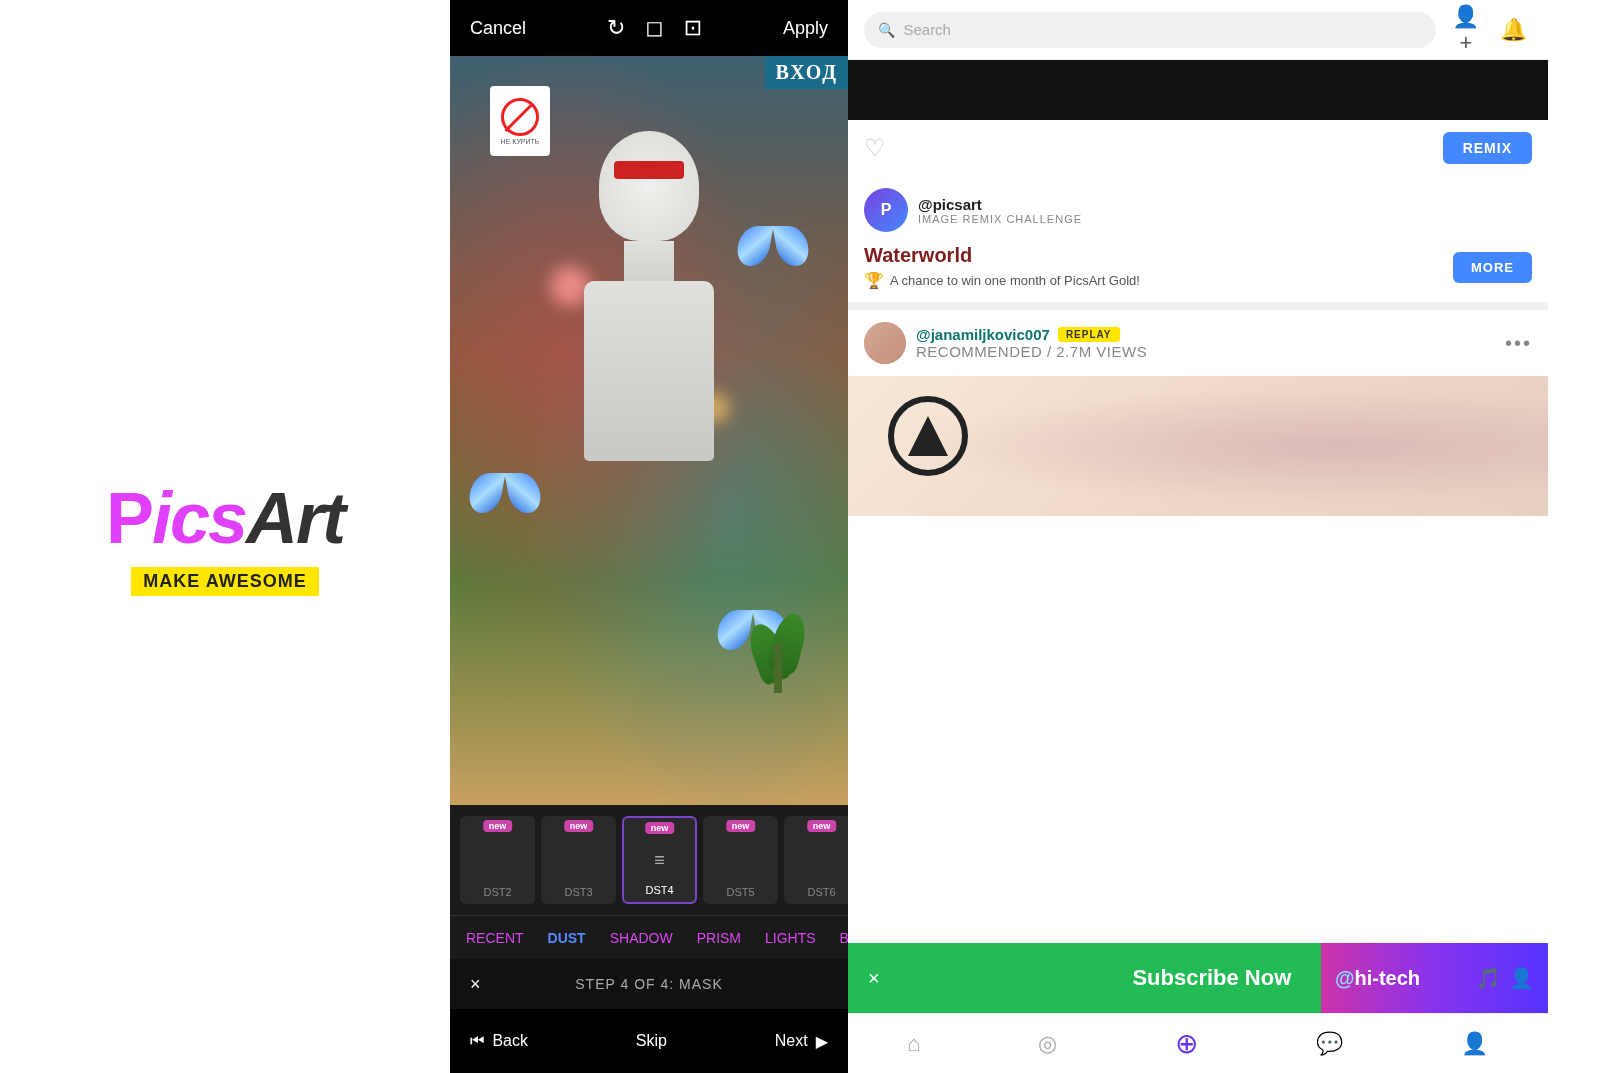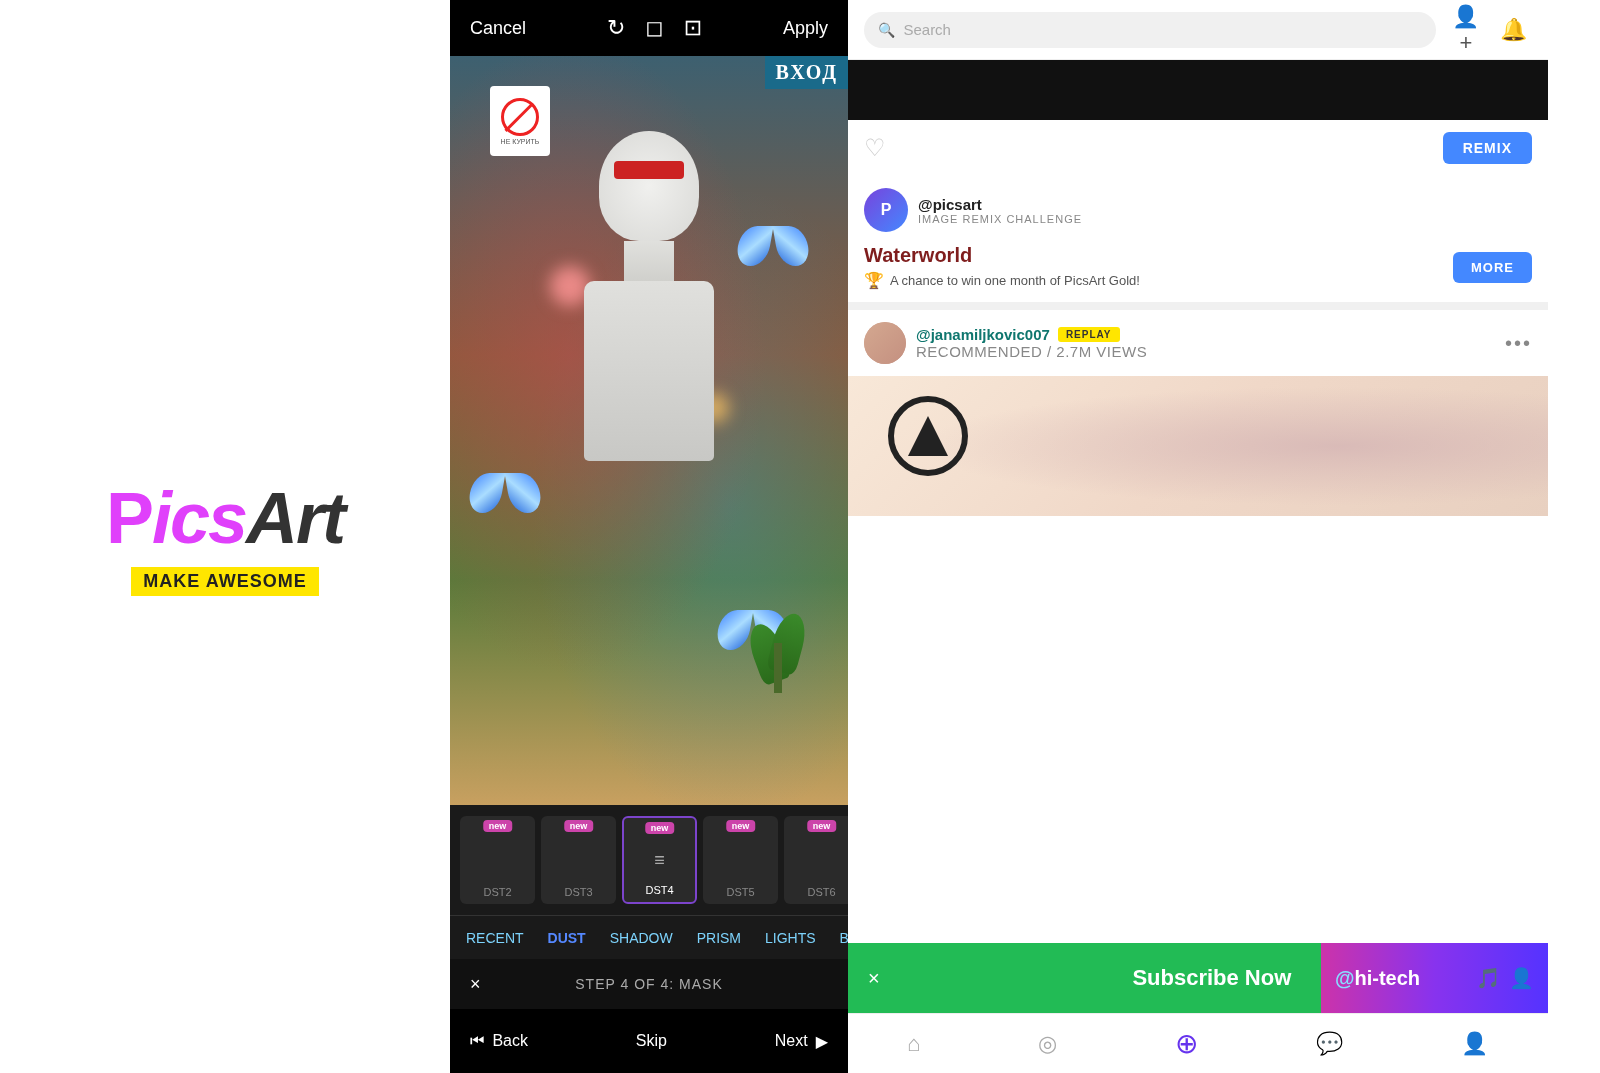--- a/index.html
+++ b/index.html
@@ -320,21 +320,21 @@
       background: #1a1a1a;
       height: 44px;
       display: flex;
       align-items: center;
       padding: 0 16px;
       gap: 24px;
       flex-shrink: 0;
       border-top: 1px solid #333;
     }
     .cat-item {
-      color: #7dd3fc;
+      color: #d946ef;
       font-size: 14px;
       font-weight: 500;
     }
     .cat-item.active {
       color: #5588ff;
       font-weight: 700;
     }
 
     
     .step-bar {

